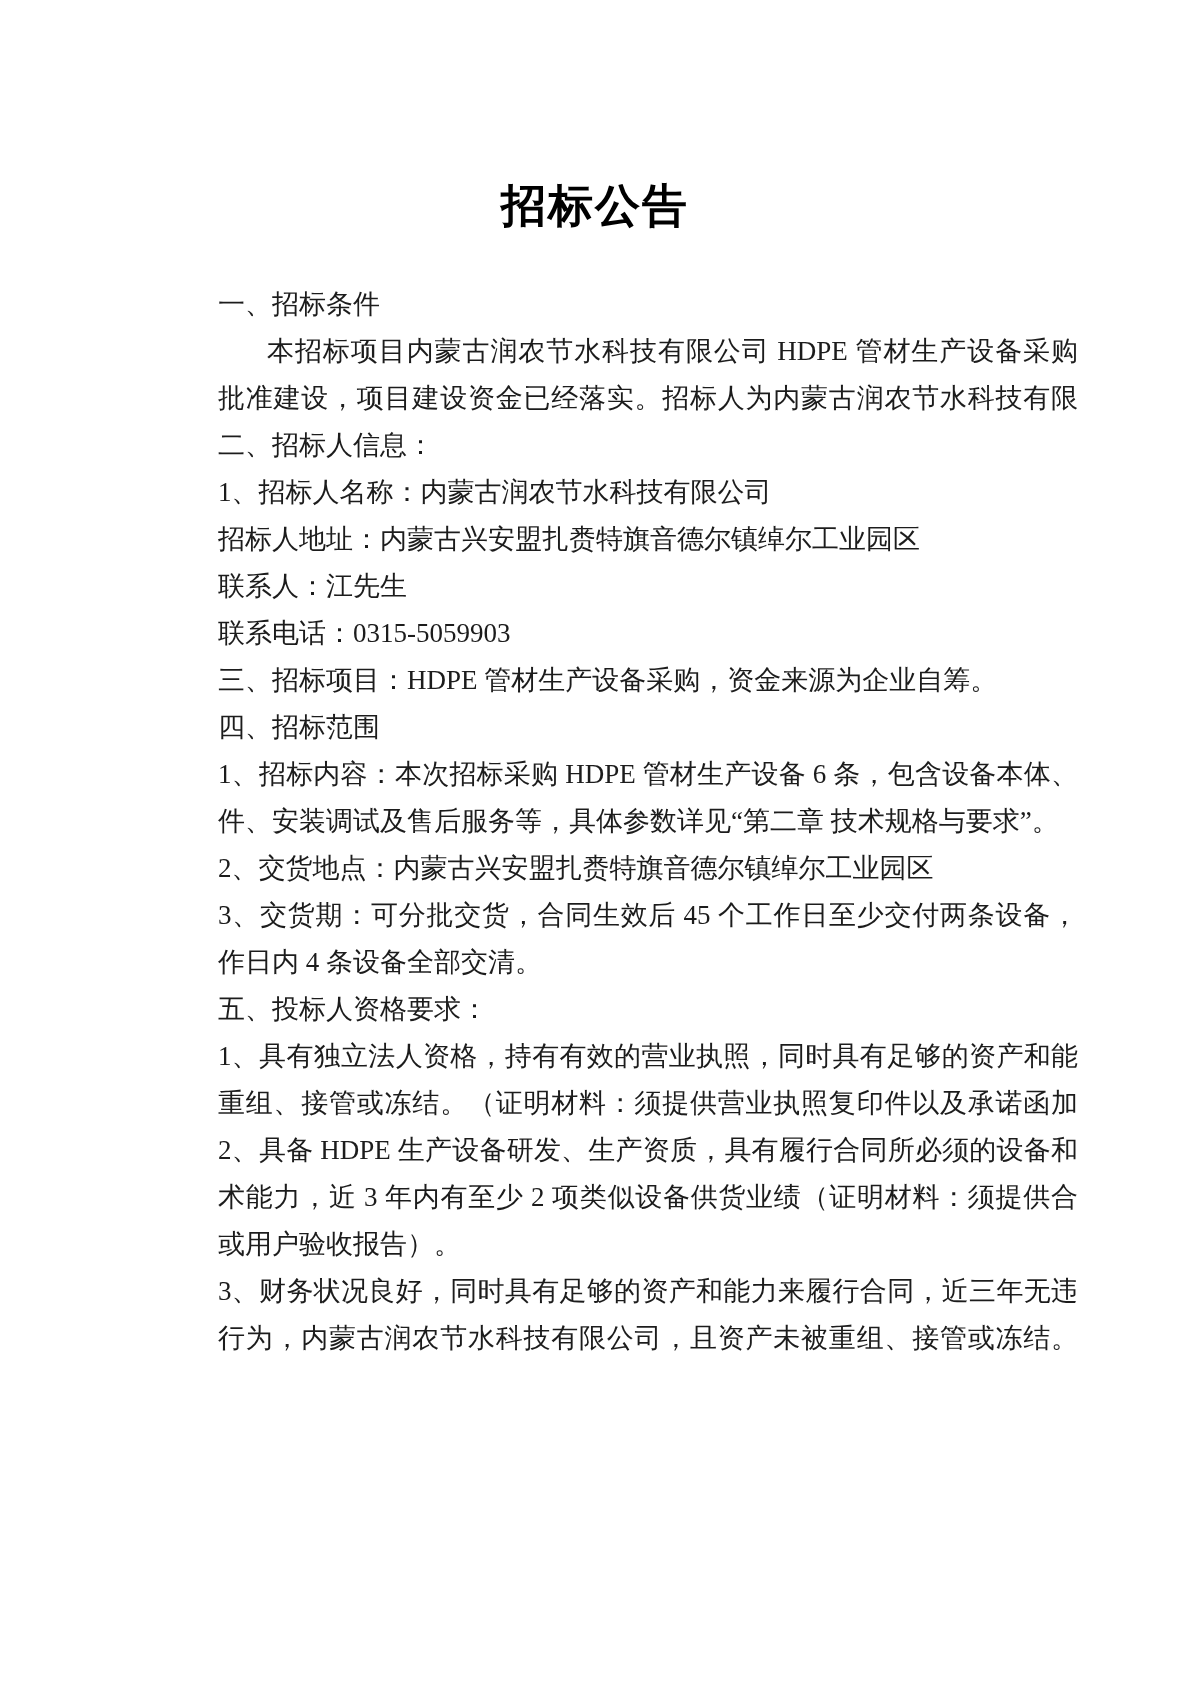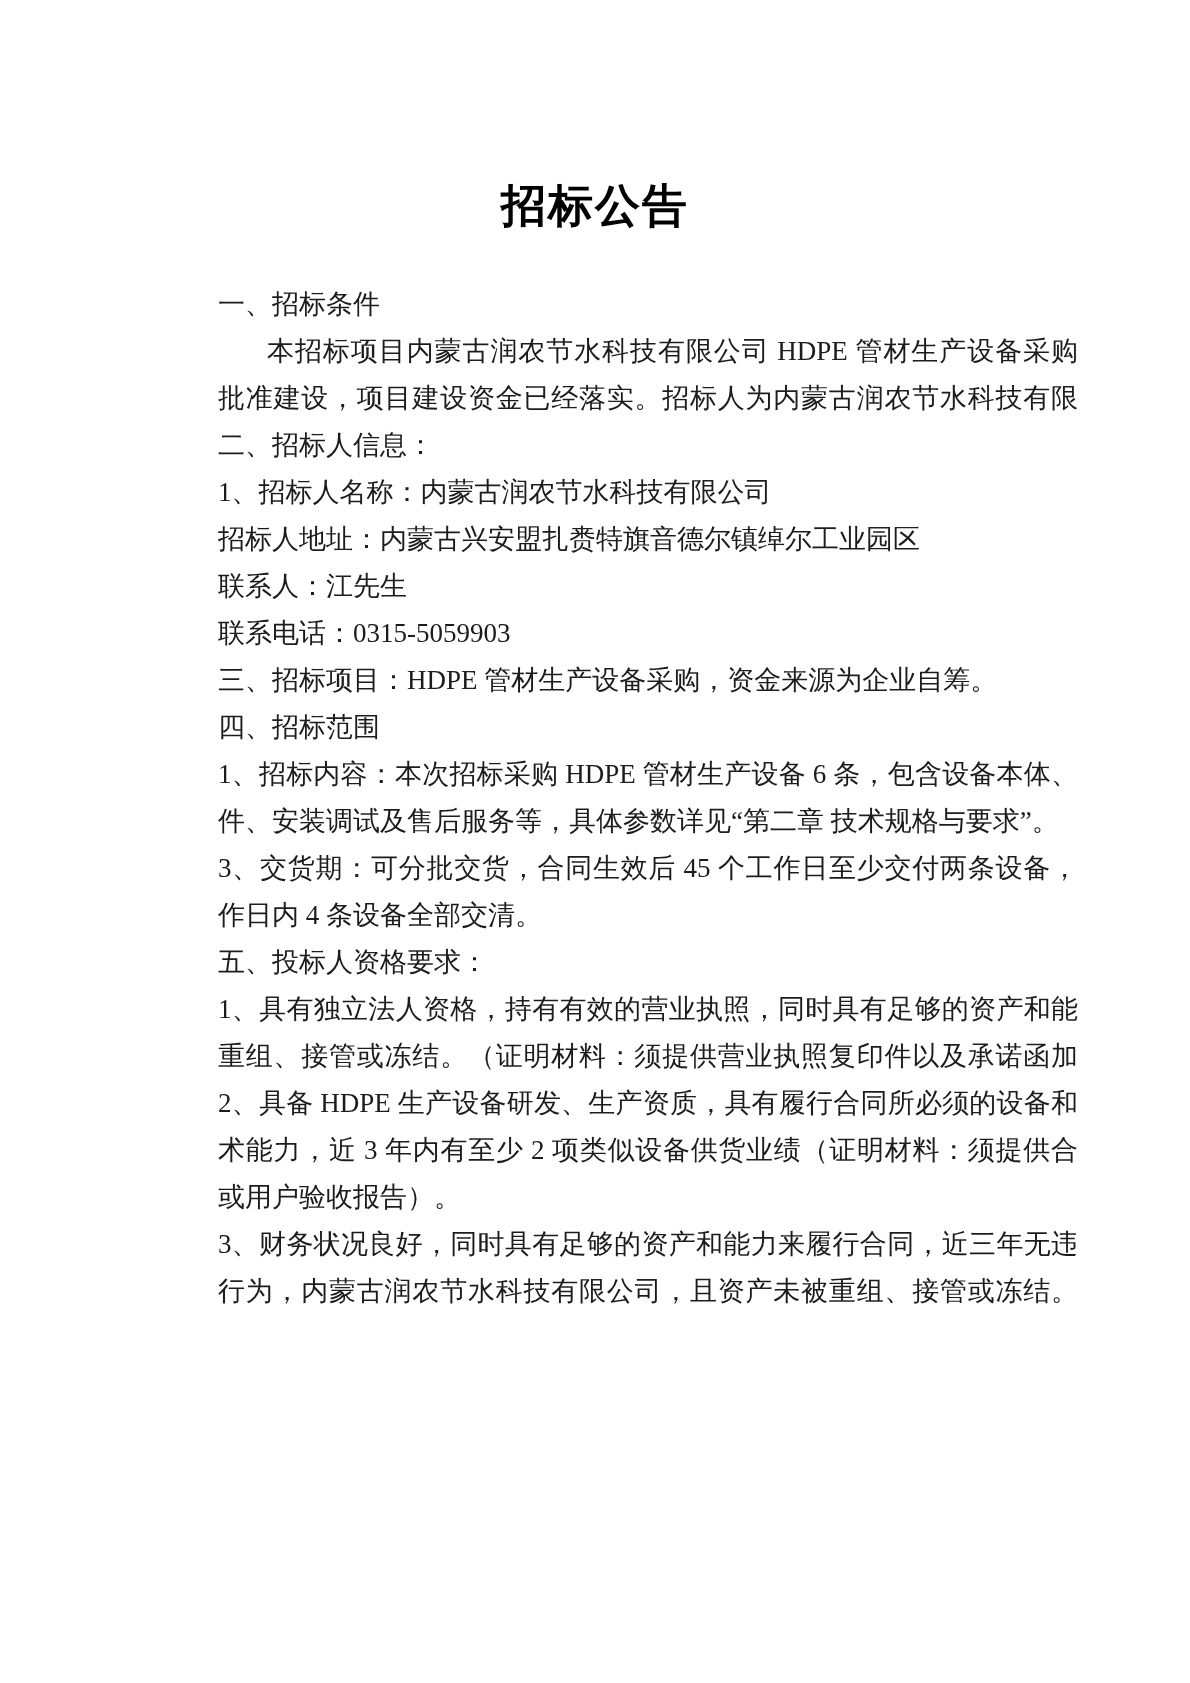--- a/index.html
+++ b/index.html
@@ -71,20 +71,21 @@
     <div class="line jf">批准建设，项目建设资金已经落实。招标人为内蒙古润农节水科技有限公司，现</div>
     <div class="line">二、招标人信息：</div>
     <div class="line">1、招标人名称：内蒙古润农节水科技有限公司</div>
     <div class="line">招标人地址：内蒙古兴安盟扎赉特旗音德尔镇绰尔工业园区</div>
     <div class="line">联系人：江先生</div>
     <div class="line">联系电话：0315-5059903</div>
     <div class="line">三、招标项目：HDPE 管材生产设备采购，资金来源为企业自筹。</div>
     <div class="line">四、招标范围</div>
     <div class="line jf">1、招标内容：本次招标采购 HDPE 管材生产设备 6 条，包含设备本体、配套附</div>
     <div class="line">件、安装调试及售后服务等，具体参数详见“第二章 技术规格与要求”。</div>
+    <div class="line">2、交货地点：内蒙古兴安盟扎赉特旗音德尔镇绰尔工业园区</div>
     <div class="line jf">3、交货期：可分批交货，合同生效后 45 个工作日至少交付两条设备，60 个工</div>
     <div class="line">作日内 4 条设备全部交清。</div>
     <div class="line">五、投标人资格要求：</div>
     <div class="line jf">1、具有独立法人资格，持有有效的营业执照，同时具有足够的资产和能力来履</div>
     <div class="line jf">重组、接管或冻结。（证明材料：须提供营业执照复印件以及承诺函加盖公章）</div>
     <div class="line jf">2、具备 HDPE 生产设备研发、生产资质，具有履行合同所必须的设备和专业技</div>
     <div class="line jf">术能力，近 3 年内有至少 2 项类似设备供货业绩（证明材料：须提供合同复印件</div>
     <div class="line">或用户验收报告）。</div>
     <div class="line jf">3、财务状况良好，同时具有足够的资产和能力来履行合同，近三年无违法违规</div>
     <div class="line jf">行为，内蒙古润农节水科技有限公司，且资产未被重组、接管或冻结。（证明</div>

